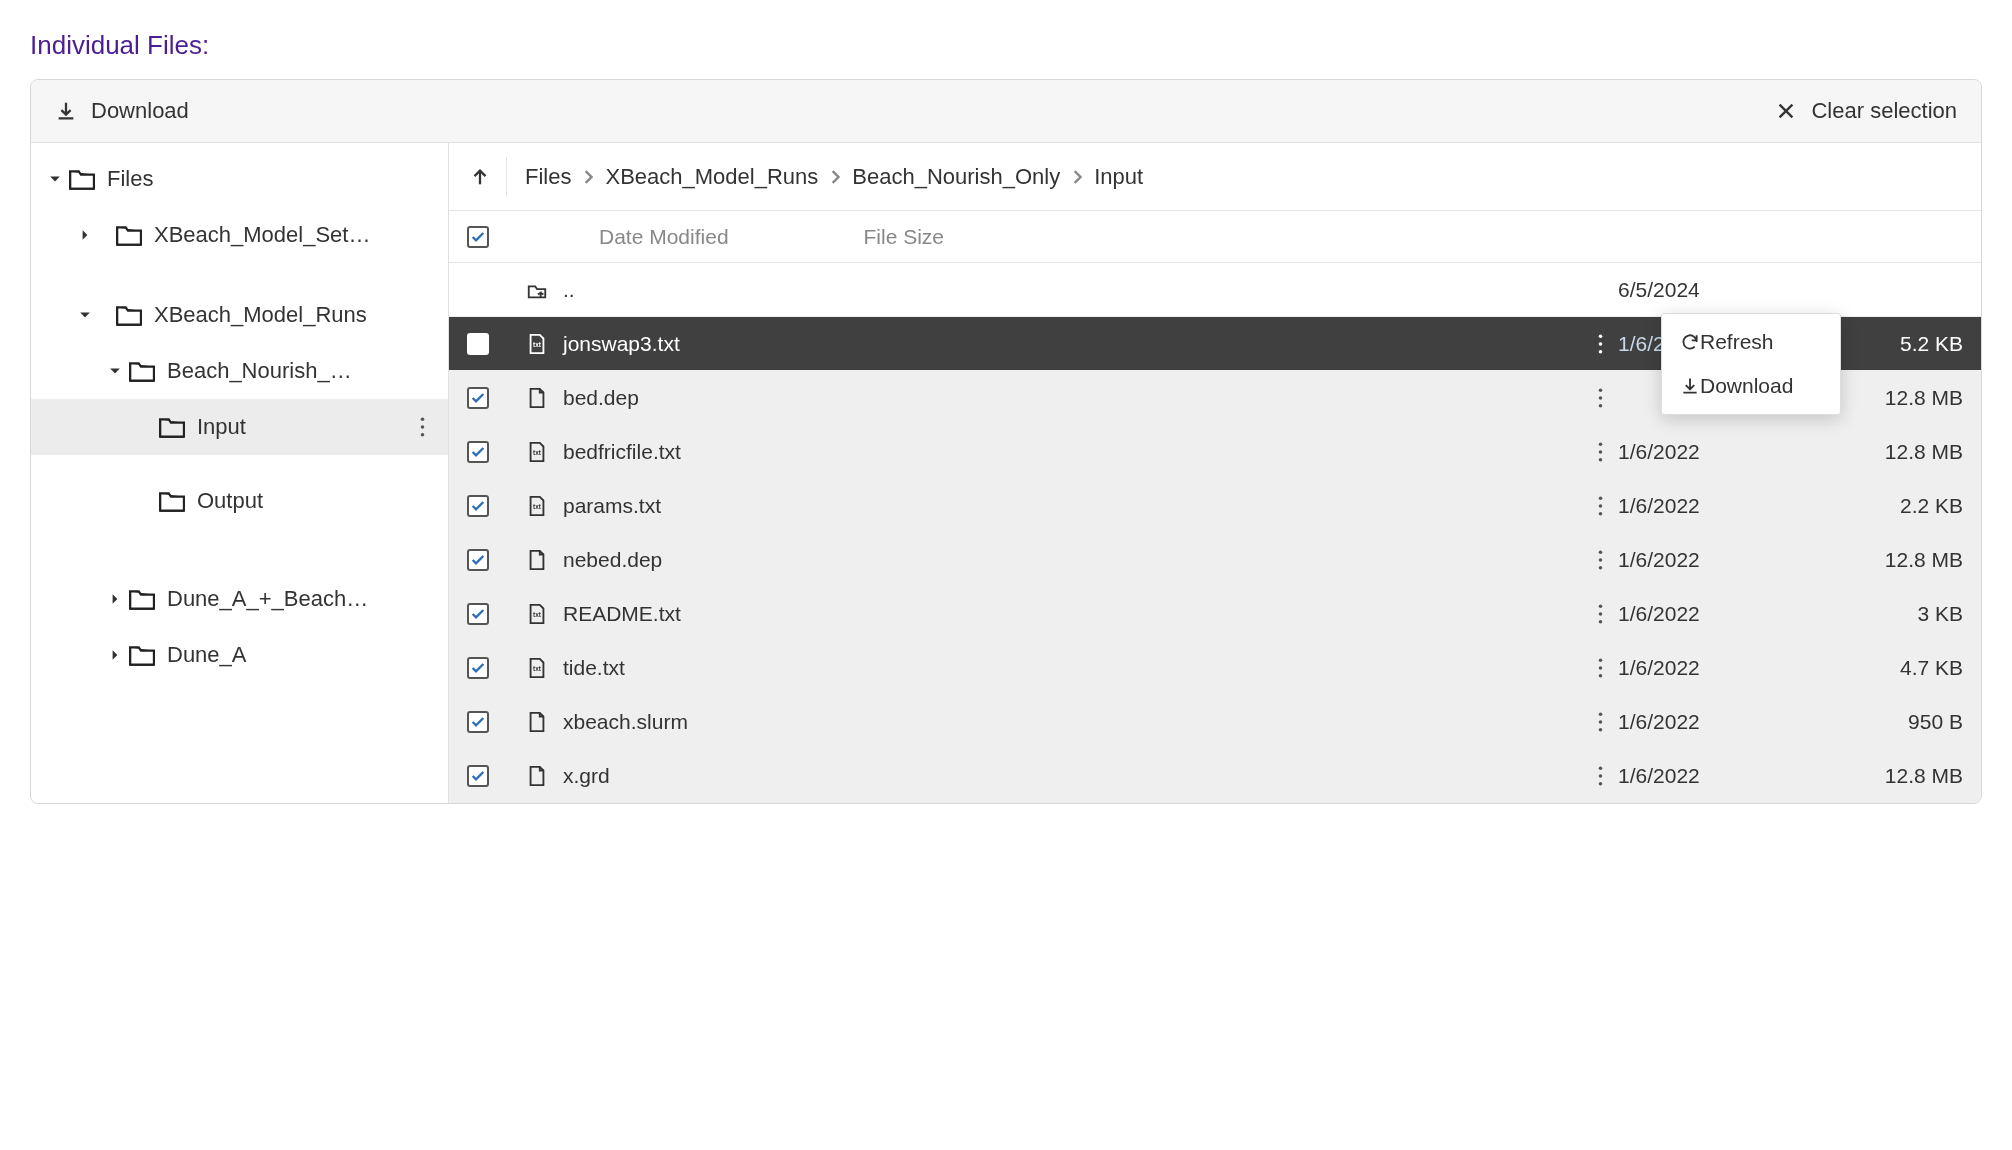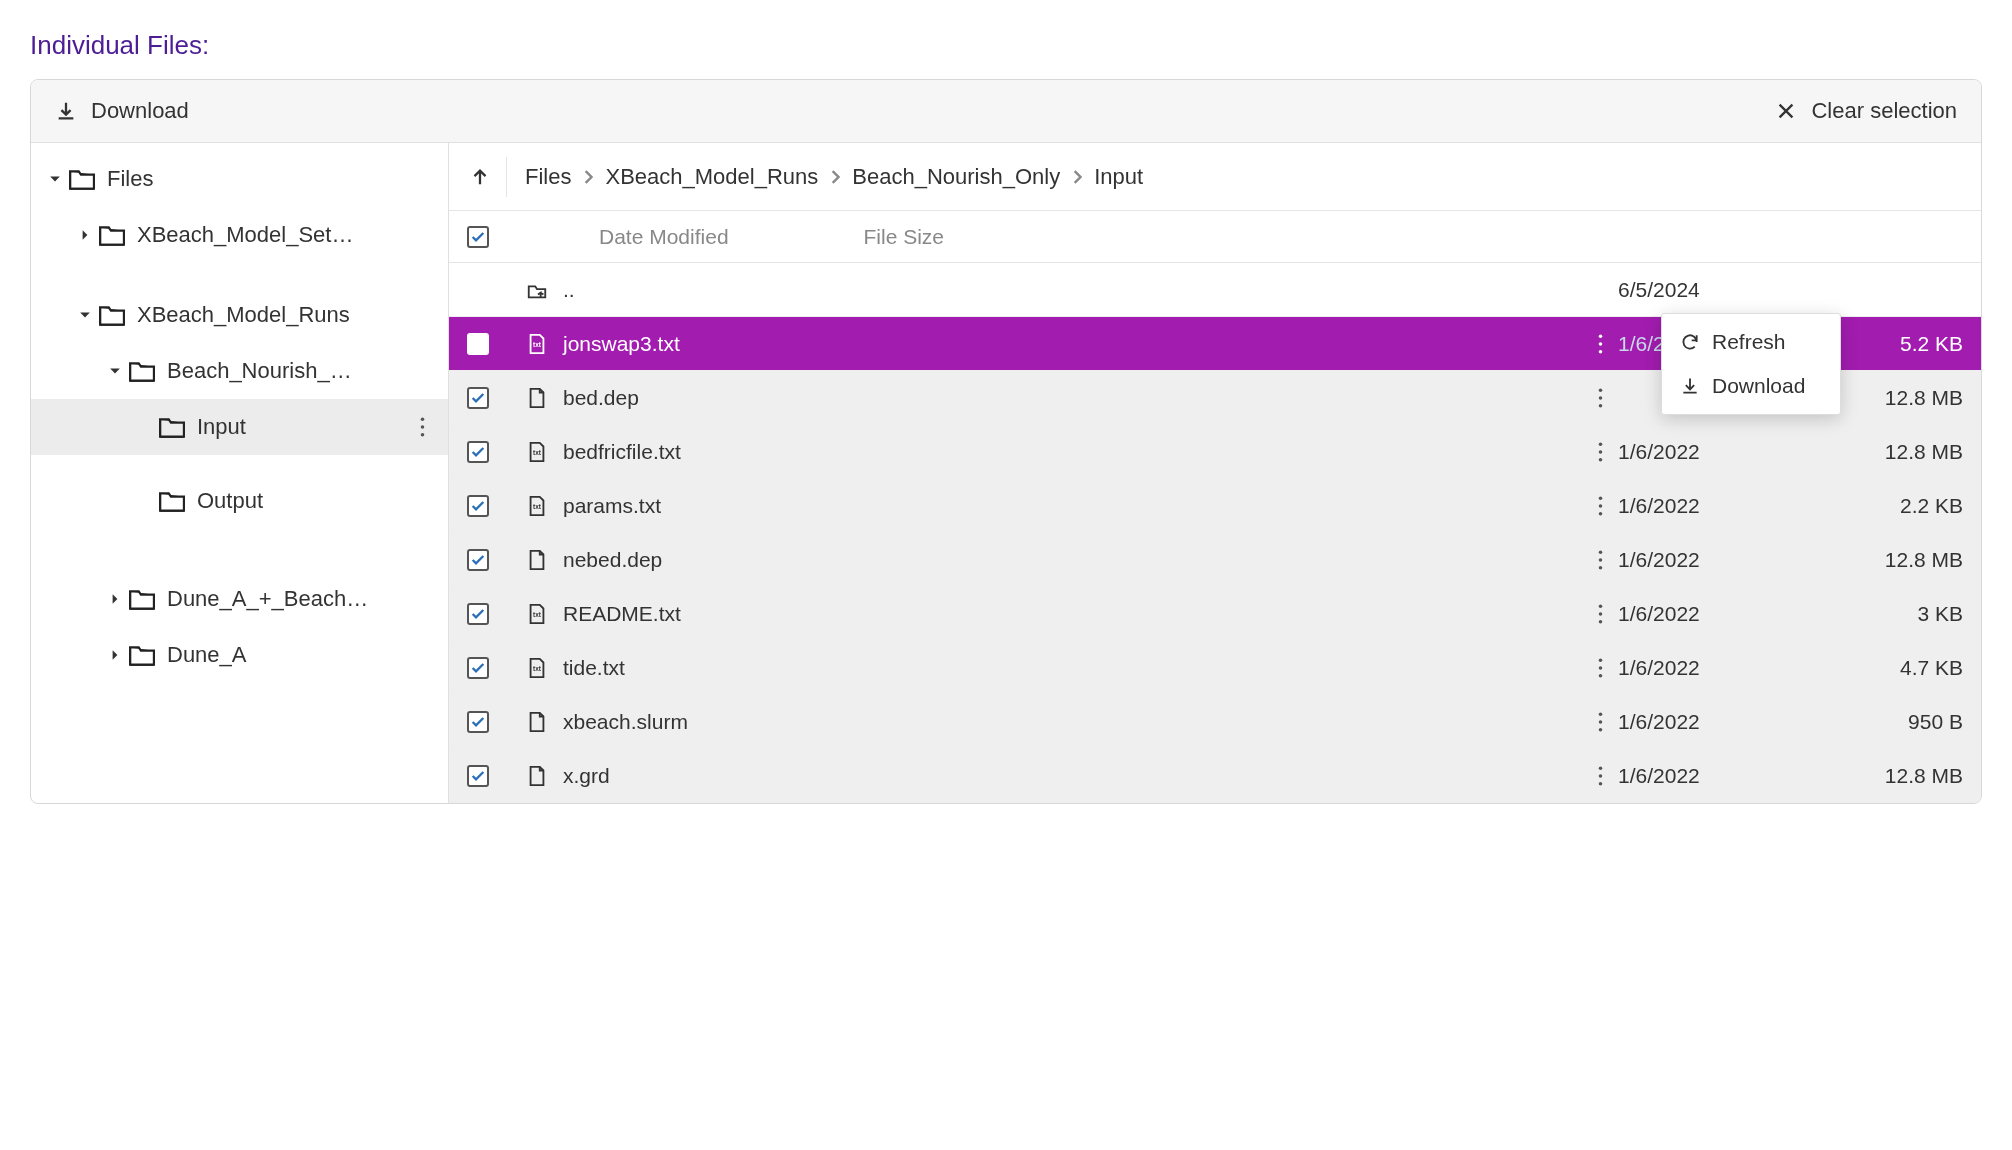--- a/index.html
+++ b/index.html
@@ -13,43 +13,43 @@
 .file-pane { flex: 1; display: flex; flex-direction: column; overflow: hidden; }
 .breadcrumb-bar { display: flex; align-items: center; padding: 8px 18px; border-bottom: 1px solid #e5e5e5; height: 68px; font-size: 22px; }
 .up-arrow { width: 40px; height: 40px; display: flex; align-items: center; justify-content: center; cursor: pointer; border-right: 1px solid #e5e5e5; margin-right: 18px; padding-right: 14px; }
 .crumbs { display: flex; align-items: center; gap: 12px; color: #333; }
 .crumb { cursor: pointer; }
 .crumb-sep { color: #888; font-size: 18px; }
 .table-header { display: flex; align-items: center; padding: 0 18px; height: 52px; border-bottom: 1px solid #e5e5e5; color: #888; font-size: 21px; }
 .table-body { flex: 1; overflow-y: auto; }
 .row { display: flex; align-items: center; padding: 0 18px; height: 54px; border-bottom: 1px solid #eee; position: relative; }
 .row.alt { background: #efefef; }
-.row.selected { background: #a21caf; color: #fff; }
+.row.selected { background: #404040; color: #fff; }
 .col-check { width: 44px; display: flex; align-items: center; }
 .col-icon { width: 52px; display: flex; align-items: center; justify-content: center; }
 .col-name { flex: 1; font-size: 21px; }
 .col-menu { width: 36px; display: flex; align-items: center; justify-content: center; cursor: pointer; }
 .col-date { width: 200px; text-align: left; font-size: 21px; }
 .col-size { width: 145px; text-align: right; font-size: 21px; }
 .checkbox { width: 22px; height: 22px; border: 2px solid #555; border-radius: 3px; display: flex; align-items: center; justify-content: center; cursor: pointer; background: #fff; }
 .checkbox.checked svg { display: block; }
 .checkbox svg { display: none; }
 .row.selected .checkbox { border-color: #fff; }
 .tree-node { display: flex; align-items: center; padding: 6px 10px 6px 0; font-size: 22px; cursor: pointer; height: 56px; white-space: nowrap; overflow: hidden; text-overflow: ellipsis; }
 .tree-node .label-wrap { flex: 1; display: flex; align-items: center; overflow: hidden; gap: 12px; }
 .tree-node .lbl { overflow: hidden; text-overflow: ellipsis; }
 .tree-node.active { background: #ececec; }
 .tree-caret { width: 28px; display: flex; align-items: center; justify-content: center; flex-shrink: 0; color: #333; font-size: 14px; }
 .tree-kebab { width: 32px; display: flex; align-items: center; justify-content: center; cursor: pointer; }
 .indent-0 { padding-left: 10px; }
-.indent-1 { padding-left: 40px; }
+.indent-1 { padding-left: 40px; gap: 17px; }
 .indent-2 { padding-left: 70px; }
 .indent-3 { padding-left: 100px; }
 .context-menu { position: absolute; right: 140px; top: -4px; background: #fff; border: 1px solid #ddd; box-shadow: 0 4px 18px rgba(0,0,0,0.18); border-radius: 3px; z-index: 100; padding: 6px 0; width: 180px; }
-.context-item { display: flex; align-items: center; gap: 12px; padding: 10px 18px; font-size: 21px; color: #333; cursor: pointer; }
+.context-item { display: flex; align-items: center; gap: 0; padding: 10px 18px; font-size: 21px; color: #333; cursor: pointer; }
 .row.selected .col-date { color: #c8daea; }
 svg { display: block; }
 </style>
 </head>
 <body>
 
 <h2 class="page-title">Individual Files:</h2>
 
 <div class="file-browser">
 

